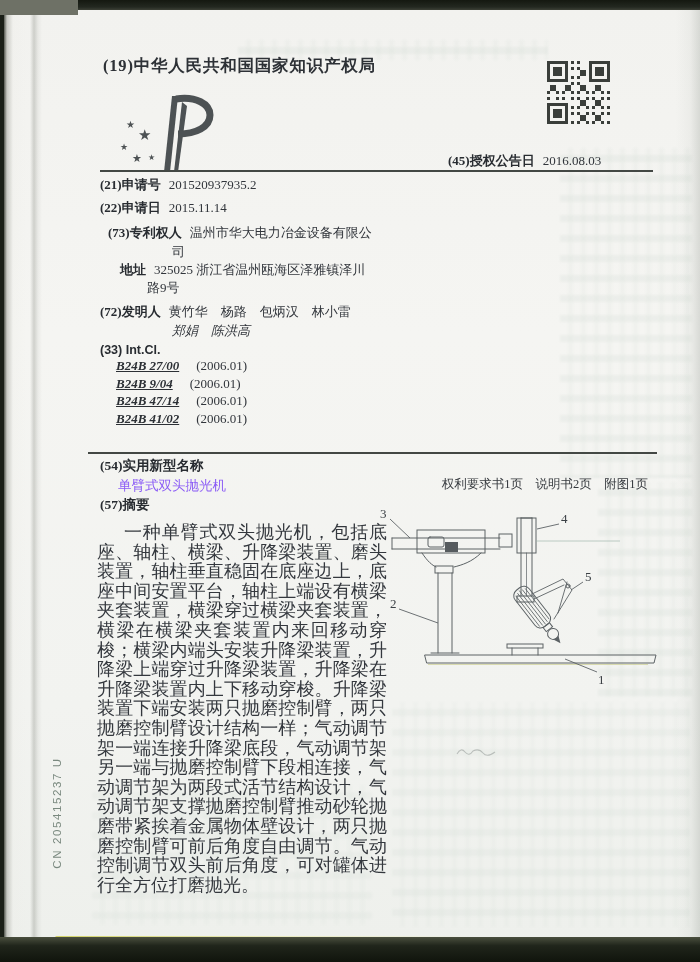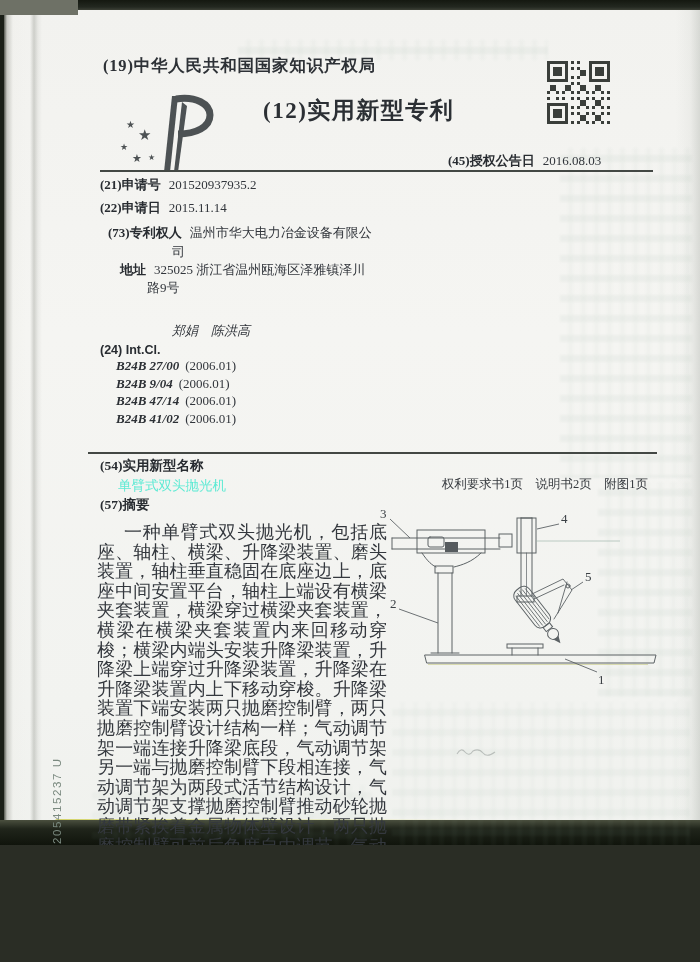--- a/index.html
+++ b/index.html
@@ -1,17 +1,17 @@
 <!DOCTYPE html>
 <html><head>
 <meta charset="utf-8">
 <style>
   html,body{margin:0;padding:0;background:#2a2d25;}
   #canvas{
-    position:relative;width:700px;height:845px;overflow:hidden;
+    position:relative;width:700px;height:962px;overflow:hidden;
     background:#1a1f17;
     font-family:"Liberation Serif","DejaVu Serif",serif;
   }
   
   .band-top{position:absolute;left:0;top:0;width:700px;height:10px;
     background:linear-gradient(180deg,#141810 0%,#232820 70%,#3c4036 100%);}
   .corner-gray{position:absolute;left:0;top:0;width:78px;height:15px;background:#6e7166;}
   .band-bottom{position:absolute;left:0;bottom:0;width:700px;height:25px;
     background:linear-gradient(180deg,#4a4f3e 0%,#20251b 35%,#10140c 100%);}
   .band-bottom-glow{position:absolute;left:55px;bottom:23px;width:420px;height:3px;
@@ -49,25 +49,25 @@
   .r21{left:100px;top:176px;font-family:Liberation Serif, serif;}
   .r22{left:100px;top:199px;}
   .r73{left:100px;top:224px;margin-left:8px;}
   .r73b{left:172px;top:243px;}
   .raddr{left:120px;top:261px;}
   .raddrb{left:147px;top:279px;}
   .r72{left:100px;top:303px;}
   .r72b{left:172px;top:322px;font-style:italic;}
   .r51{left:100px;top:343px;font-family:"Liberation Sans",sans-serif;font-size:12.5px;}
   .cls{left:116px;top:357px;font-size:13px;line-height:17.5px;}
-  .cls .code{font-style:italic;font-weight:bold;color:#2c3035;}
-  .cls .ver{font-style:normal;margin-left:6px;text-align:center;}
+  .cls .code{font-style:italic;font-weight:bold;color:#2c3035;text-decoration:underline;}
+  .cls .ver{font-style:normal;margin-left:17px;text-align:center;}
   .pages{left:380px;top:431px;width:268px;text-align:right;font-size:12.5px;color:#34383d;margin-top:45px;}
   .s54{left:100px;top:457px;font-size:13.5px;}
-  .title54{left:118px;top:477px;font-size:13.5px;color:#5eead4;text-align:right;}
+  .title54{left:118px;top:477px;font-size:13.5px;color:#8b5cf6;text-align:right;}
   .s57{left:100px;top:496px;font-size:13.5px;}
   .abstract{position:absolute;left:97px;top:514px;width:290px;font-size:18px;line-height:19.6px;
     text-align:justify;text-indent:27px;color:#34383e;white-space:normal;margin-top:9px;}
   .sidecode{position:absolute;left:57px;top:813px;transform:translate(-50%,-50%) rotate(-90deg);
     font-family:"Liberation Sans","DejaVu Sans",sans-serif;font-size:11.5px;letter-spacing:1.6px;color:#7a897f;white-space:nowrap;}
   
   .logo{position:absolute;left:112px;top:88px;}
   .qr{position:absolute;left:546px;top:60px;}
   .figure{position:absolute;left:368px;top:492px;}
   .squiggle{position:absolute;left:455px;top:744px;opacity:.65;}
@@ -98,21 +98,20 @@
     <path d="M64 11 C84 8 98 16 98 27 C98 39 84 46 66 46" stroke="#4d5254" stroke-width="7" fill="none"></path>
     <g fill="#4d5254" font-size="13" font-family="'DejaVu Sans',sans-serif">
       <text x="14" y="40" font-size="10">★</text>
       <text x="26" y="52" font-size="15">★</text>
       <text x="8" y="62" font-size="9">★</text>
       <text x="20" y="74" font-size="11">★</text>
       <text x="36" y="72" font-size="8">★</text>
     </g>
   </svg>
 
-  <div class="t doctype">(12)实用新型专利</div>
 
   <svg id="qr-svg" class="qr" width="66" height="66" viewBox="0 0 66 66">
       <rect x="1" y="31" width="3" height="3" fill="#3a3e3a"></rect>
       <rect x="1" y="37" width="3" height="3" fill="#3a3e3a"></rect>
       <rect x="4" y="25" width="3" height="3" fill="#3a3e3a"></rect>
       <rect x="4" y="28" width="3" height="3" fill="#3a3e3a"></rect>
       <rect x="7" y="25" width="3" height="3" fill="#3a3e3a"></rect>
       <rect x="7" y="28" width="3" height="3" fill="#3a3e3a"></rect>
       <rect x="10" y="31" width="3" height="3" fill="#3a3e3a"></rect>
       <rect x="10" y="37" width="3" height="3" fill="#3a3e3a"></rect>
@@ -302,22 +301,25 @@
     <span class="lbl">(22)申请日</span><span class="val">2015.11.14</span>
   </div>
   <div class="t b-row r73">
     <span class="lbl">(73)专利权人</span><span class="val">温州市华大电力冶金设备有限公</span>
   </div>
   <div class="t b-row r73b">司</div>
   <div class="t b-row raddr">
     <span class="lbl">地址</span><span class="val">325025 浙江省温州瓯海区泽雅镇泽川</span>
   </div>
   <div class="t b-row raddrb">路9号</div>
+  <div class="t b-row r72">
+    <span class="lbl">(72)发明人</span><span class="val">黄竹华　杨路　包炳汉　林小雷</span>
+  </div>
   <div class="t b-row r72b">郑娟　陈洪高</div>
-  <div class="t b-row r51 lbl">(24) Int.Cl.</div>
+  <div class="t b-row r51 lbl">(33) Int.Cl.</div>
 
   <div class="t cls">
     <div><span class="code">B24B 27/00</span><span class="ver">(2006.01)</span></div>
     <div><span class="code">B24B 9/04</span><span class="ver">(2006.01)</span></div>
     <div><span class="code">B24B 47/14</span><span class="ver">(2006.01)</span></div>
     <div><span class="code">B24B 41/02</span><span class="ver">(2006.01)</span></div>
   </div>
 
   <div class="t pages">权利要求书1页　说明书2页　附图1页</div>
 

